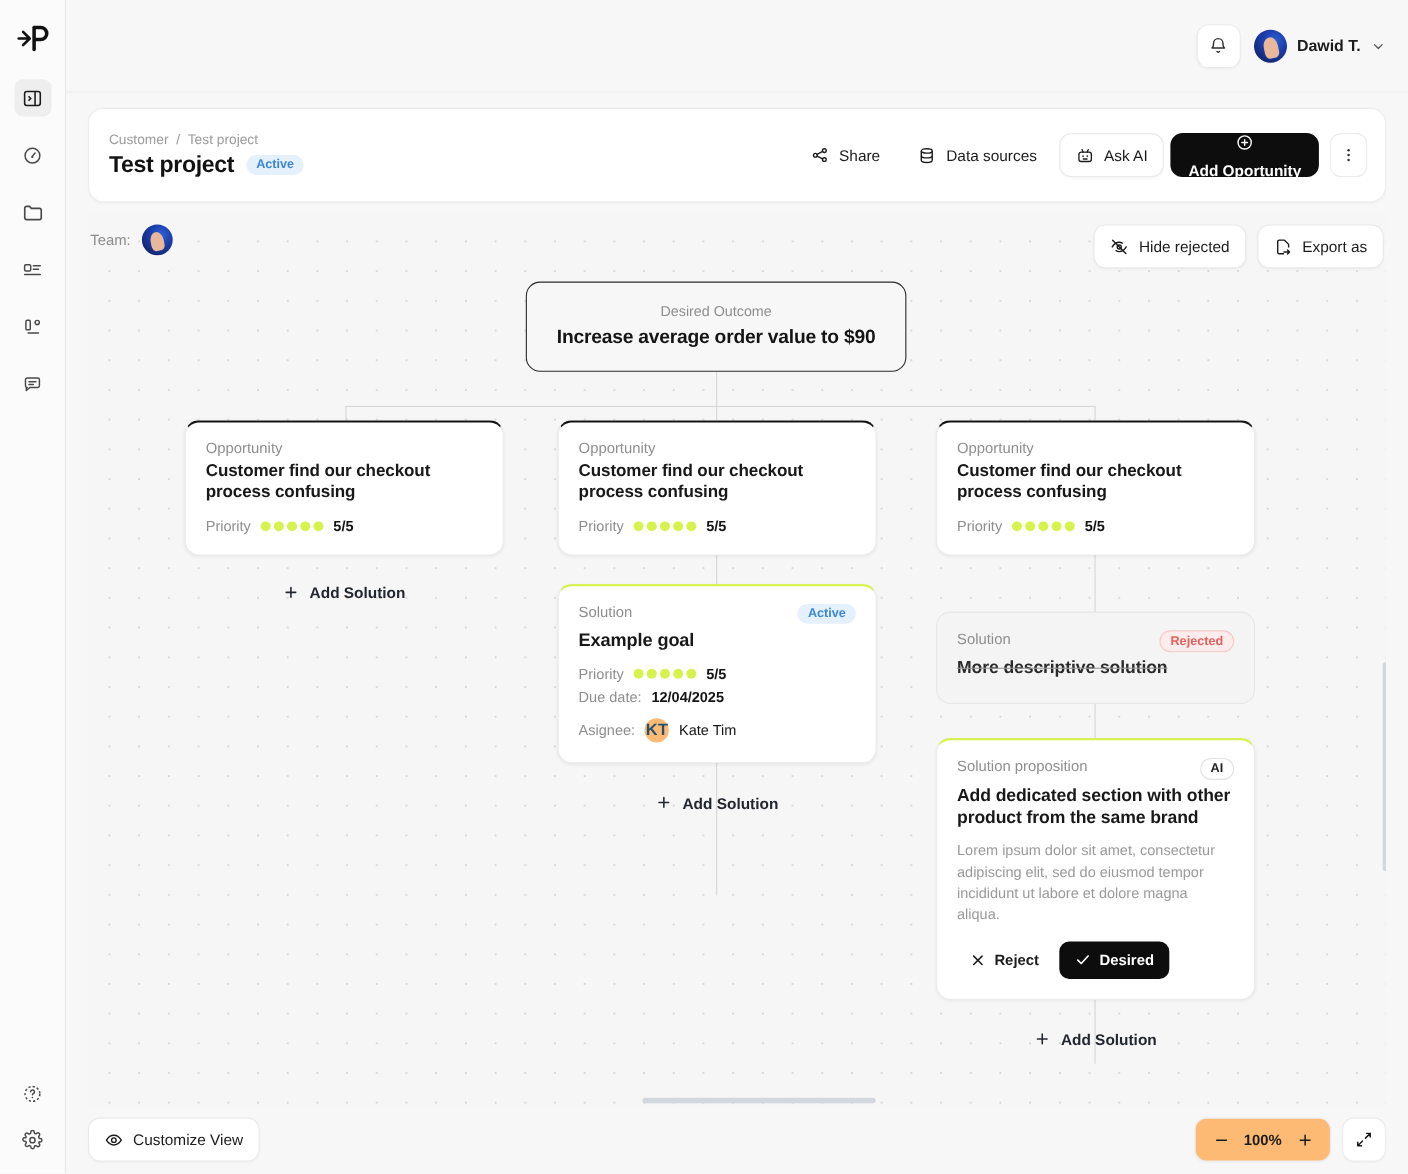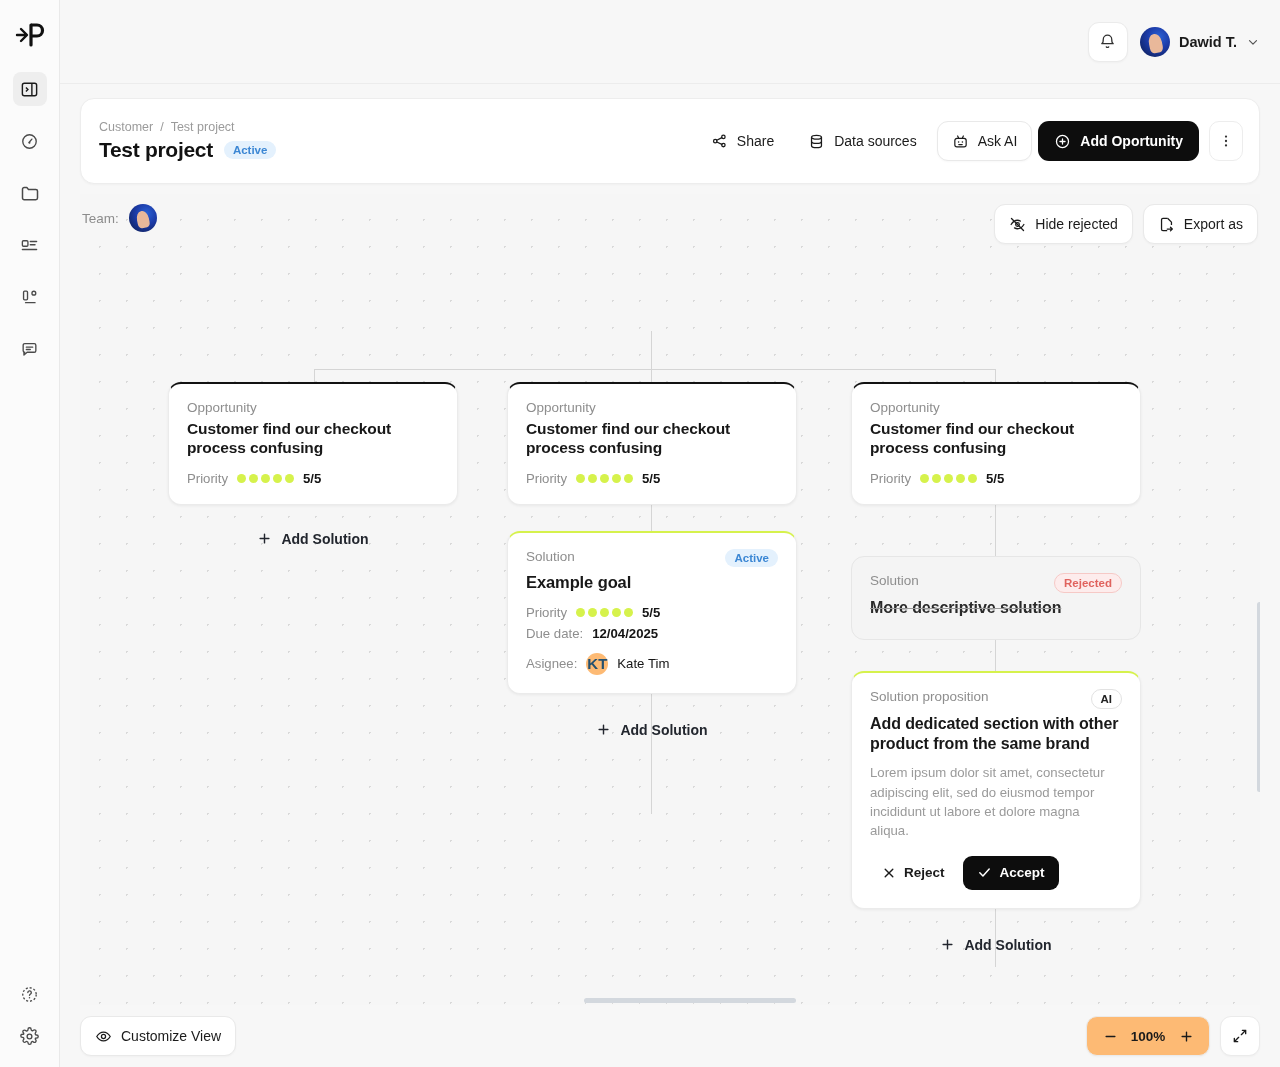--- a/index.html
+++ b/index.html
@@ -109,20 +109,21 @@
     display: flex; align-items: center; gap: 9px; height: 40px; padding: 0 14px;
     border-radius: 11px; font-size: 14px; color: #1b1b1b; font-weight: 500;
     background: #fff; border: 1px solid #e9e9e9; cursor: pointer;
     font-family: "Liberation Sans", sans-serif; box-shadow: 0 1px 2px rgba(16,16,16,.03);
   }
   .dark-btn {
     display: flex; align-items: center; gap: 9px; height: 40px; padding: 0 16px;
     border-radius: 11px; font-size: 14px; color: #fff; font-weight: 600;
     background: #0d0d0d; border: 0; cursor: pointer;
     font-family: "Liberation Sans", sans-serif;
+    flex-direction: column;
   }
   .kebab {
     width: 34px; height: 40px; border-radius: 10px; background: #fff;
     border: 1px solid #ededed; display: flex; align-items: center; justify-content: center;
     cursor: pointer; color: #333; margin-left: 4px;
   }
 
   
   .canvas {
     flex: 1 1 auto; margin: 10px 20px 0 20px; position: relative; overflow: hidden;
@@ -440,20 +441,26 @@
       <div class="line vline" style="left:571px; top:137px; height:38px;"></div>
       <div class="line hline" style="left:234px; top:175px; width:681px;"></div>
       <div class="line vline" style="left:234px; top:175px; height:13px;"></div>
       <div class="line vline" style="left:571px; top:175px; height:13px;"></div>
       <div class="line vline" style="left:915px; top:175px; height:13px;"></div>
 
       <div class="line vline" style="left:571px; top:295px; height:325px;"></div>
       <div class="line vline" style="left:915px; top:295px; height:478px;"></div>
     </div>
 
+    <div class="node" style="left:398px; top:62px;">
+      <div class="outcome">
+        <div class="outcome-label">Desired Outcome</div>
+        <div class="outcome-title">Increase average order value to $90</div>
+      </div>
+    </div>
 
     <div class="node" style="left:88px; top:188px; width:290px;">
       <div class="card top-dark">
         <div class="card-label">Opportunity</div>
         <div class="card-title">Customer find our checkout process confusing</div>
         <div class="meta-row">
           <span class="meta-key">Priority</span>
           <span class="dots">
               <span class="dot"></span>
               <span class="dot"></span>
@@ -569,21 +576,21 @@
               </svg>
             </span>
             <span>Reject</span>
           </button>
           <button class="accept-btn">
             <span>
               <svg width="15" height="15" viewBox="0 0 24 24" fill="none" stroke="currentColor" stroke-width="2.4">
                 <path d="M4.5 12.5l5 5 10-11" stroke-linecap="round" stroke-linejoin="round"></path>
               </svg>
             </span>
-            <span>Accept</span>
+            <span>Desired</span>
           </button>
         </div>
       </div>
 
       <button class="add-solution" style="margin:22px auto 0; display:flex;">
         <span>
           <svg width="15" height="15" viewBox="0 0 24 24" fill="none" stroke="currentColor" stroke-width="2.3">
             <path d="M12 5v14M5 12h14" stroke-linecap="round"></path>
           </svg>
         </span>

